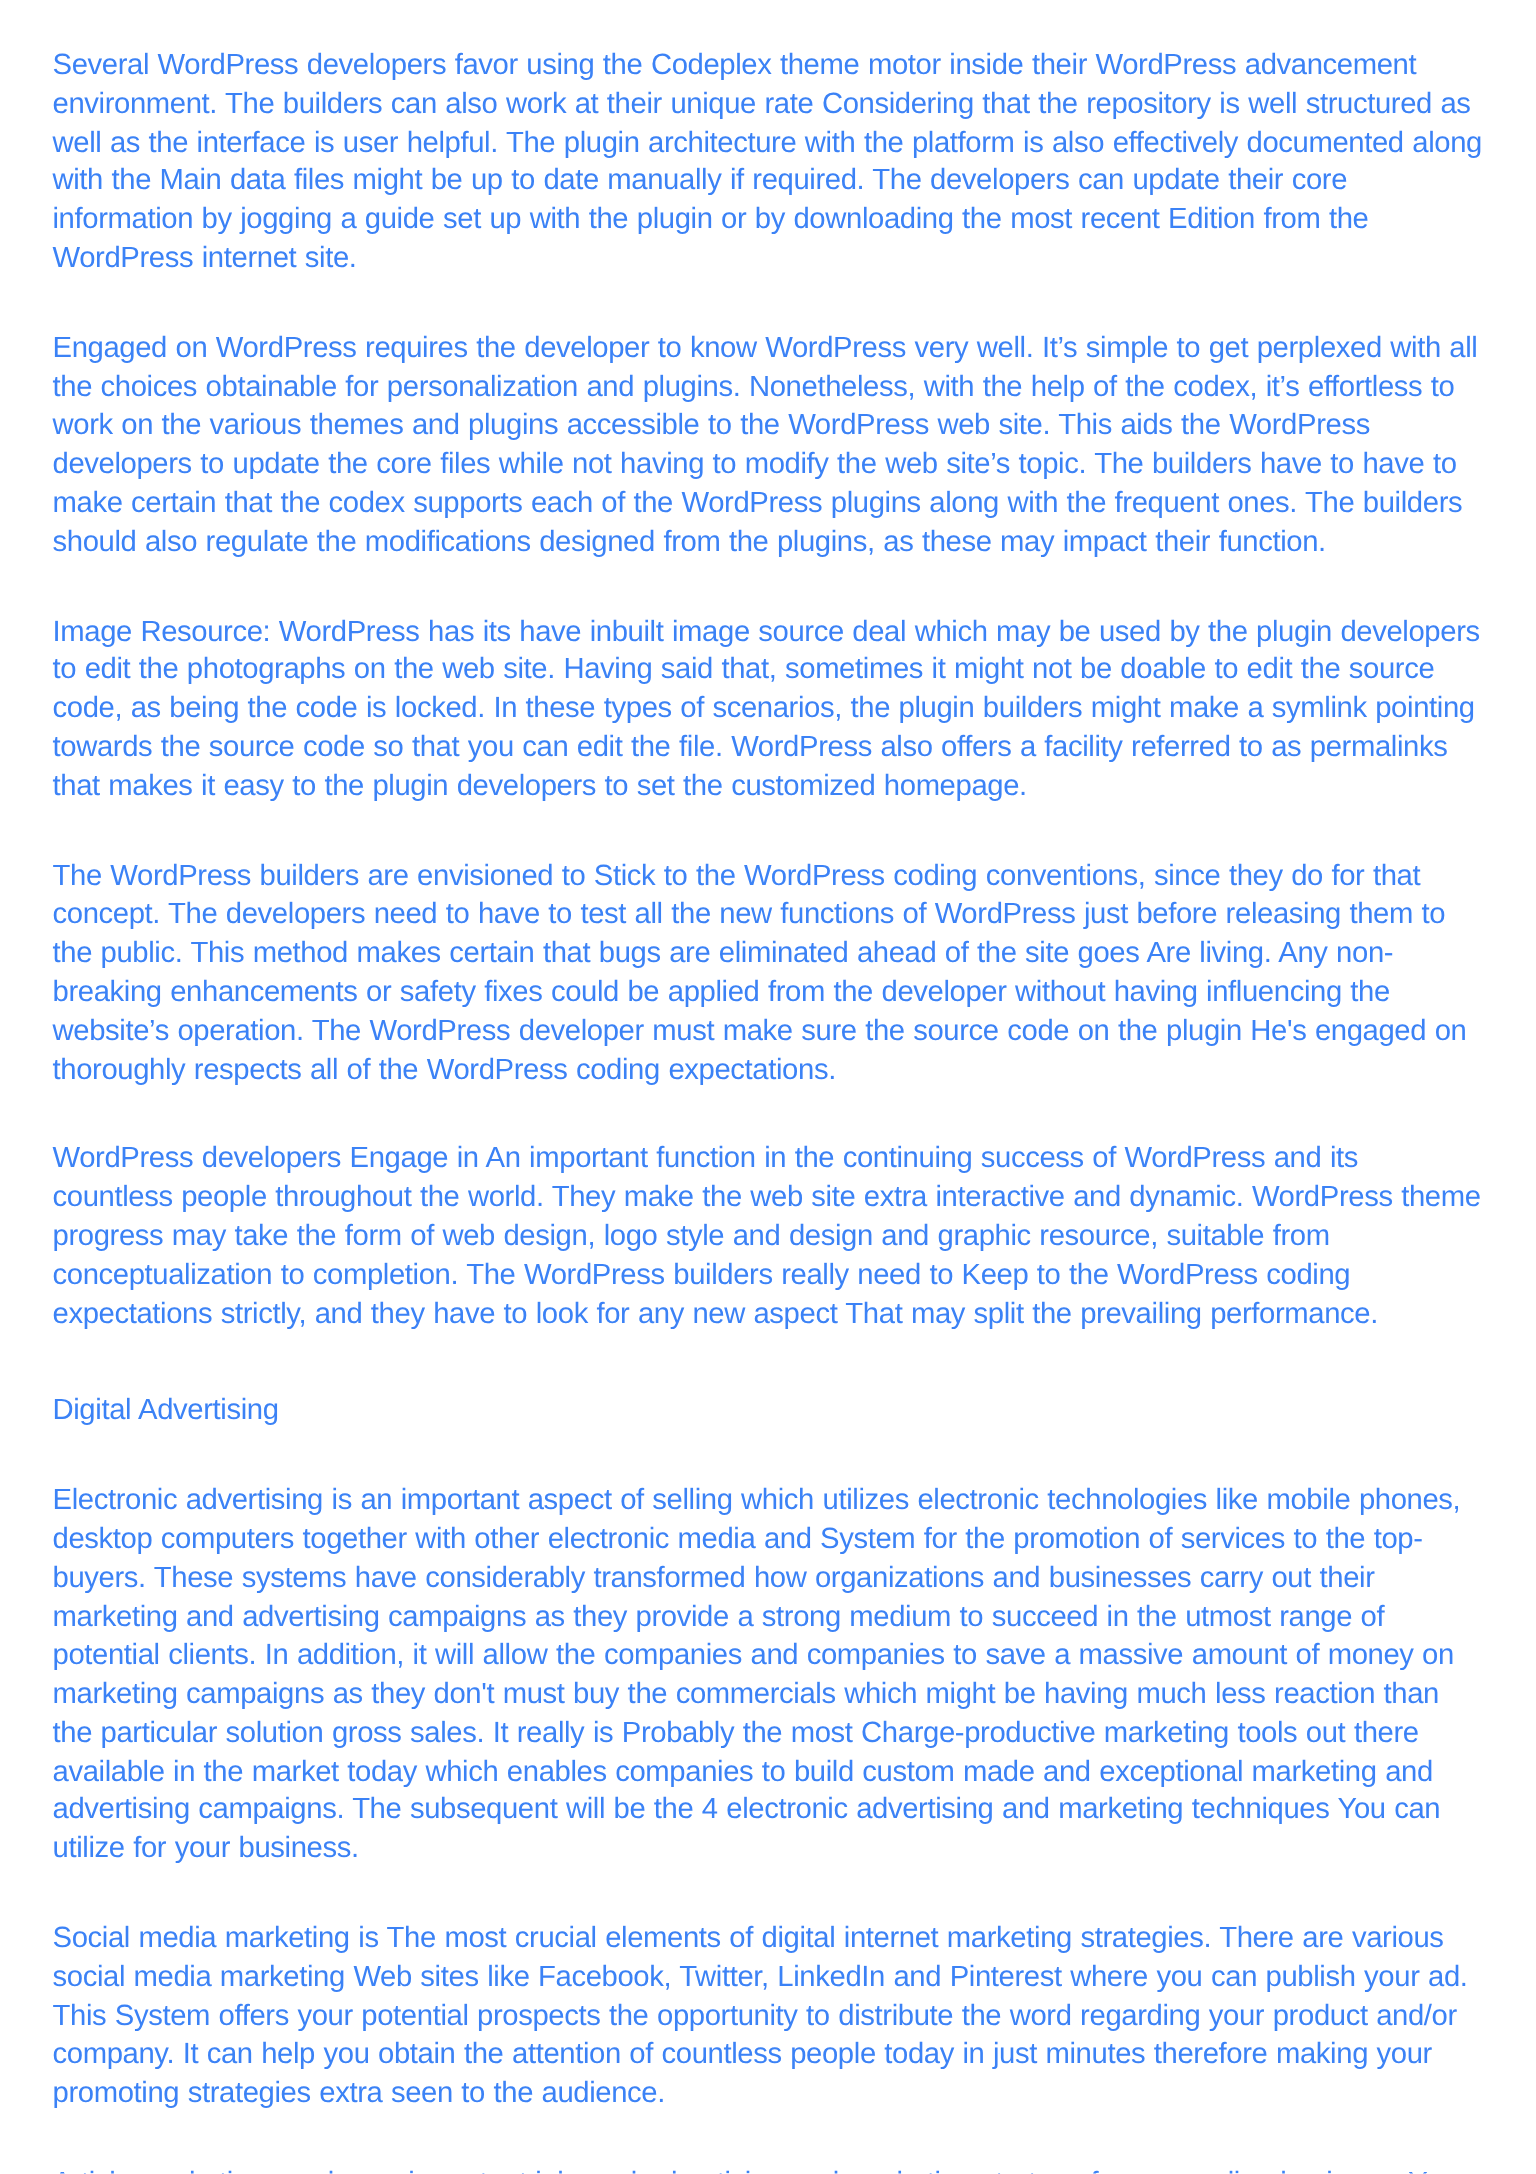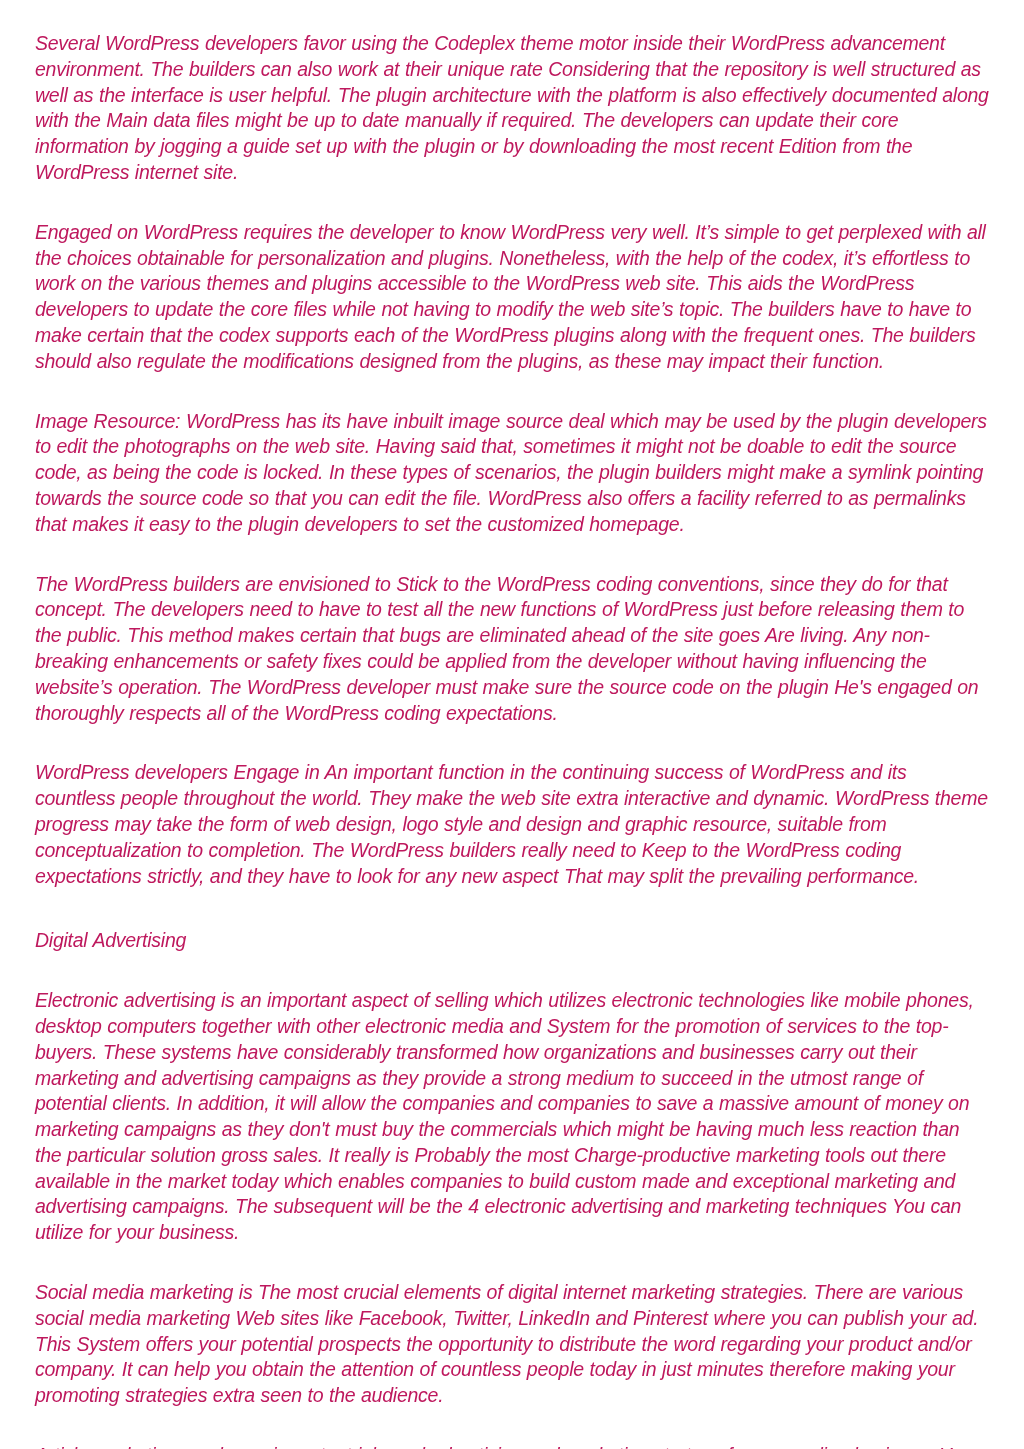--- a/index.html
+++ b/index.html
@@ -20,22 +20,21 @@
     height: 1449px;
     padding: 31px 33px 0 35px;
     background: #ffffff;
   }
   .doc p {
     margin: 0 0 34px 0;
     font-size: 19.5px;
     line-height: 25.8px;
     letter-spacing: -0.25px;
     word-spacing: 0.5px;
-    color: #be185d;
-    font-style: italic;
+    color: #3b82f6;
   }
   .doc p.heading {
     margin-bottom: 34px;
     margin-top: 39px;
   }
   .doc p:last-child {
     margin-bottom: 0;
   }
 </style>
 </head>

